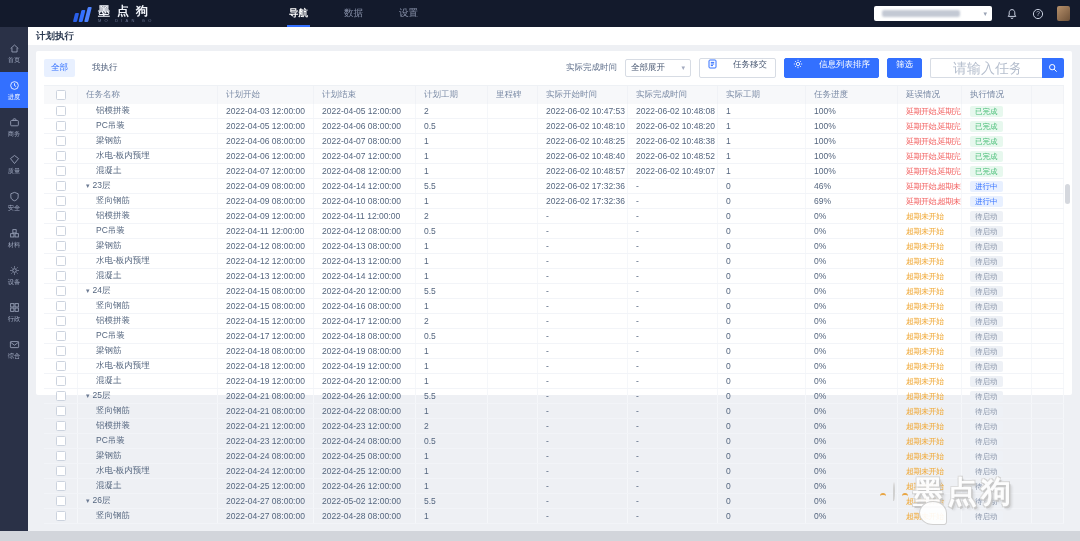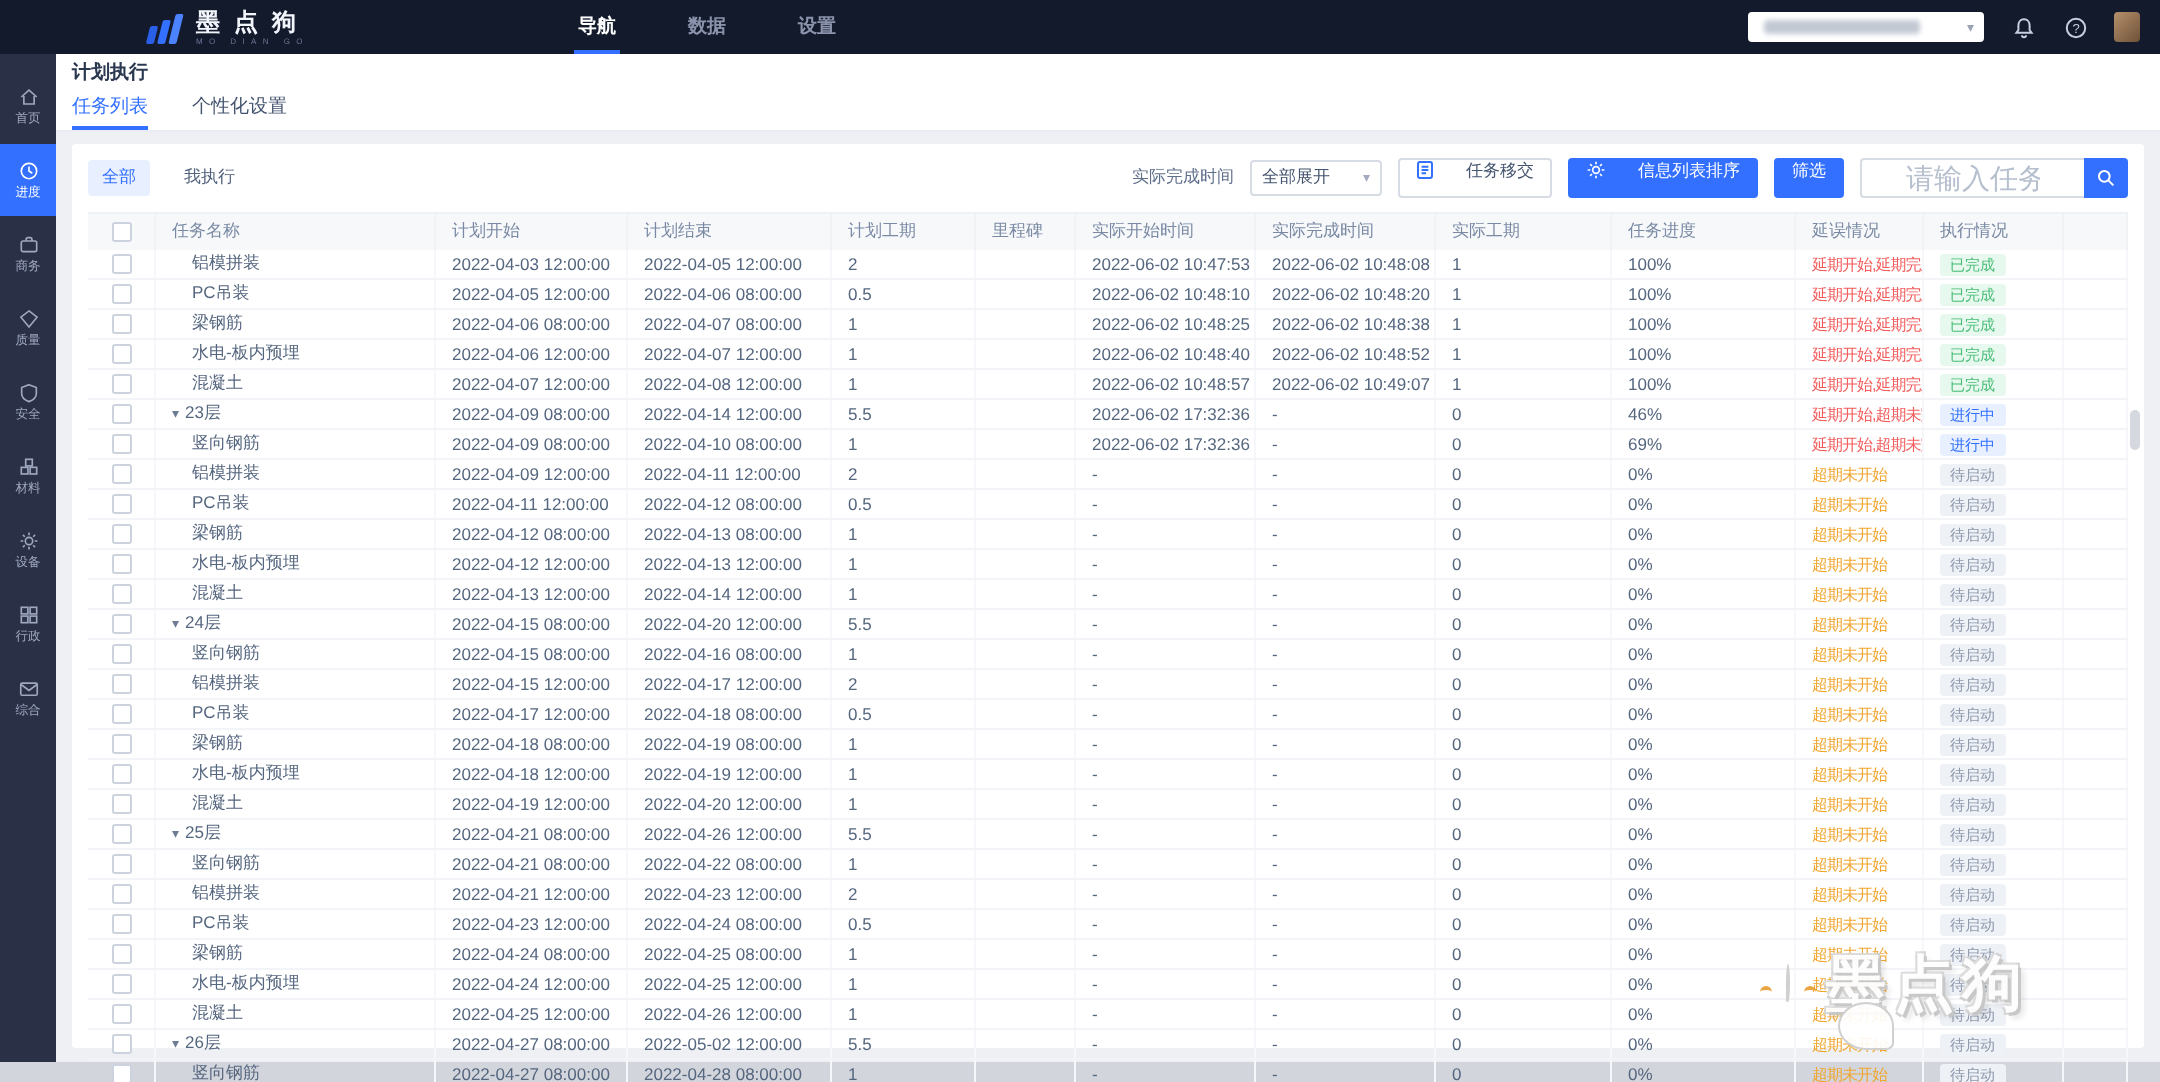--- a/index.html
+++ b/index.html
@@ -15,21 +15,21 @@
   .logo{display:flex;align-items:center;margin-left:74px;}
   .logo-bars{display:flex;align-items:flex-end;gap:2px;height:16px;margin-right:8px;}
   .logo-bars i{display:block;width:4px;background:#3370ff;transform:skewX(-14deg);border-radius:1px;}
   .logo-bars i:nth-child(1){height:9px;background:#2a5fe8;}
   .logo-bars i:nth-child(2){height:12px;}
   .logo-bars i:nth-child(3){height:15px;background:#4d82ff;}
   .brand-wrap{display:flex;flex-direction:column;line-height:1;}
   .brand{color:#f2f5fb;font-size:12px;font-weight:bold;letter-spacing:7px;}
   .brand-sub{color:#6b7694;font-size:4px;letter-spacing:3.2px;margin-top:2px;}
   .nav{display:flex;align-items:center;gap:36px;margin-left:134px;height:100%;}
-  .nav-item{position:relative;color:#8a93ab;font-size:9.5px;height:100%;display:flex;align-items:center;cursor:pointer;font-weight:bold;}
+  .nav-item{position:relative;color:#8a93ab;font-size:9.5px;height:100%;display:flex;align-items:center;cursor:pointer;}
   .nav-item.active{color:#ffffff;font-weight:bold;}
   .nav-item.active::after{content:"";position:absolute;left:-2px;right:-2px;bottom:0;height:2px;background:#3370ff;}
   .top-right{margin-left:auto;display:flex;align-items:center;gap:13px;margin-right:10px;}
   .proj-box{width:118px;height:15px;background:#ffffff;border-radius:2px;display:flex;align-items:center;position:relative;cursor:pointer;}
   .proj-mask{width:78px;height:7px;background:#c3c9d4;border-radius:2px;margin-left:8px;filter:blur(1.3px);}
   .proj-chев{position:absolute;right:5px;color:#9aa3b5;font-size:7px;}
   .top-ic{width:13px;height:13px;display:flex;align-items:center;justify-content:center;cursor:pointer;}
   .avatar{width:13px;height:15px;border-radius:2px;background:linear-gradient(135deg,#b6906b,#6e5138);cursor:pointer;}
 
   
@@ -42,21 +42,21 @@
   
   .content{position:absolute;top:27px;left:28px;right:0;height:504px;background:#eef0f4;}
   .titlebar{height:18px;background:#ffffff;display:flex;align-items:center;}
   .page-title{font-size:9.5px;font-weight:bold;color:#2b3950;margin-left:8px;}
   .tabsbar{height:21px;background:#ffffff;border-bottom:1px solid #e9edf2;display:flex;align-items:flex-end;gap:22px;padding-left:8px;box-sizing:border-box;}
   .tab{font-size:9.5px;color:#44546f;padding-bottom:5px;position:relative;cursor:pointer;}
   .tab.active{color:#3370ff;}
   .tab.active::after{content:"";position:absolute;left:0;right:0;bottom:0;height:2px;background:#3370ff;}
 
   
-  .panel{position:relative;margin:6px 8px 0 8px;background:#ffffff;border-radius:2px;height:452px;box-sizing:border-box;padding:0 8px;}
+  .panel{position:relative;margin:6px 8px 0 8px;background:#ffffff;border-radius:2px;height:344px;box-sizing:border-box;padding:0 8px;}
   .toolbar{height:34px;display:flex;align-items:center;}
   .pill{font-size:8.5px;color:#52627e;padding:3px 7px;border-radius:2px;cursor:pointer;margin-right:10px;}
   .pill.active{background:#e8f0ff;color:#3370ff;}
   .tb-right{margin-left:auto;display:flex;align-items:center;gap:8px;}
   .lvl-label{font-size:8.5px;color:#60708c;}
   .select{width:66px;height:18px;border:1px solid #d7dce4;border-radius:2px;display:flex;align-items:center;justify-content:space-between;padding:0 5px;font-size:8.5px;color:#44546f;box-sizing:border-box;cursor:pointer;}
   .select .ch{color:#a3abc0;font-size:7px;}
   .btn{height:20px;display:flex;align-items:flex-start;gap:16px;font-size:8.5px;border-radius:2px;padding:0 8px;box-sizing:border-box;cursor:pointer;white-space:nowrap;}
   .btn-ghost{background:#fff;border:1px solid #d7dce4;color:#44546f;}
   .btn-blue{background:#3370ff;color:#fff;border:1px solid #3370ff;}
@@ -204,24 +204,20 @@
           <path d="M1.5 3.4 6 6.8 10.5 3.4"></path>
         </svg>
         <div class="lab">综合</div>
       </div>
     </div>
 
   <div class="content">
     <div class="titlebar">
       <span class="page-title">计划执行</span>
     </div>
-    <div class="tabsbar" id="tabs">
-        <div class="tab active">任务列表</div>
-        <div class="tab">个性化设置</div>
-      </div>
 
     <div class="panel">
       <div class="toolbar">
         <span id="filters" style="display:flex;align-items:center;">
             <span class="pill active">全部</span>
             <span class="pill">我执行</span>
           </span>
         <div class="tb-right">
           <span class="lvl-label">实际完成时间</span>
           <div class="select">

